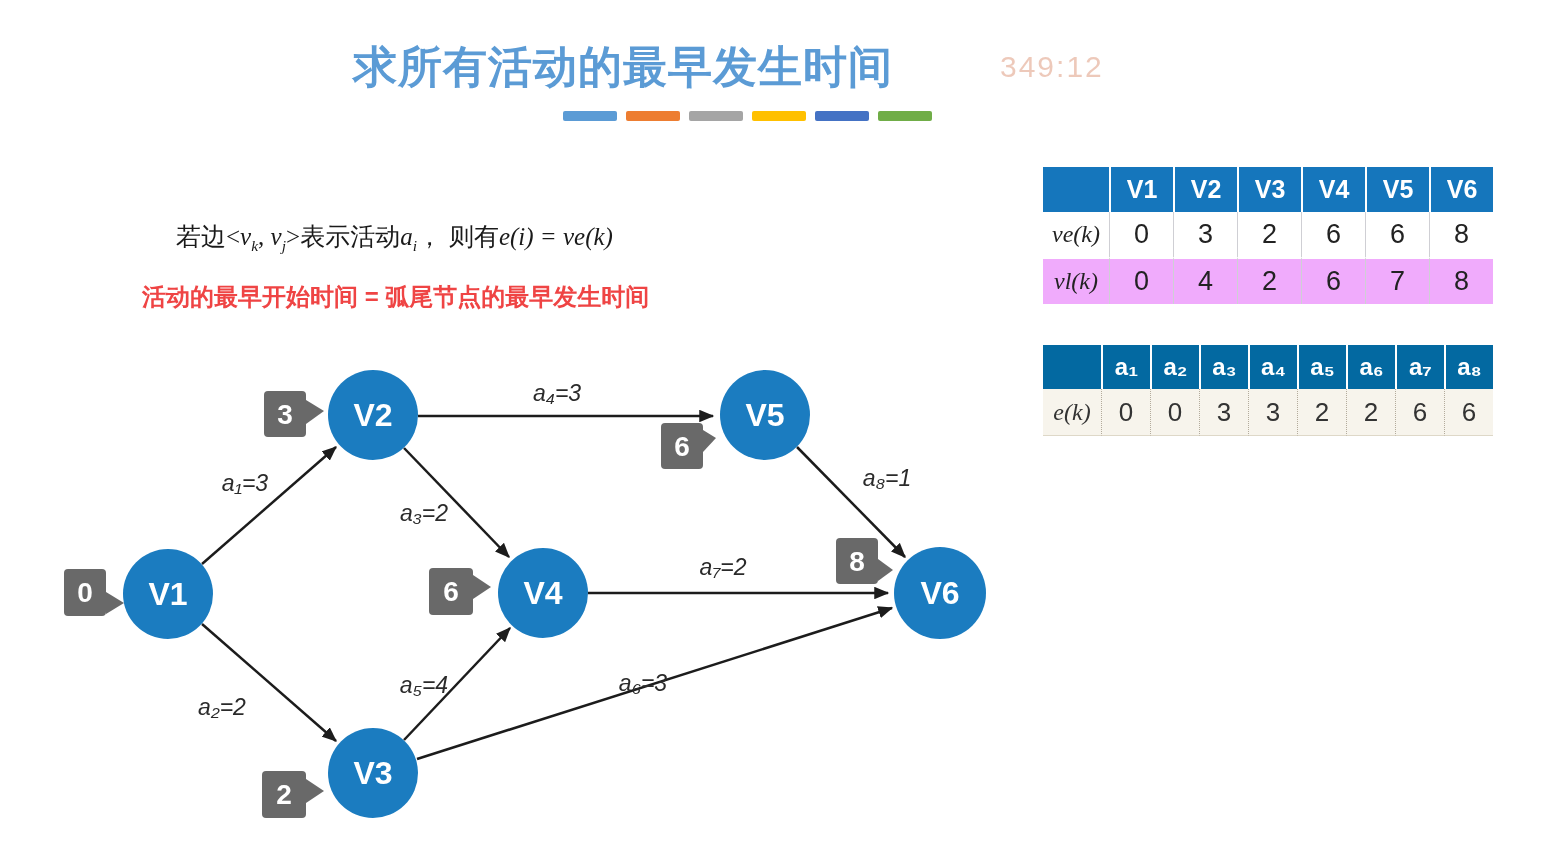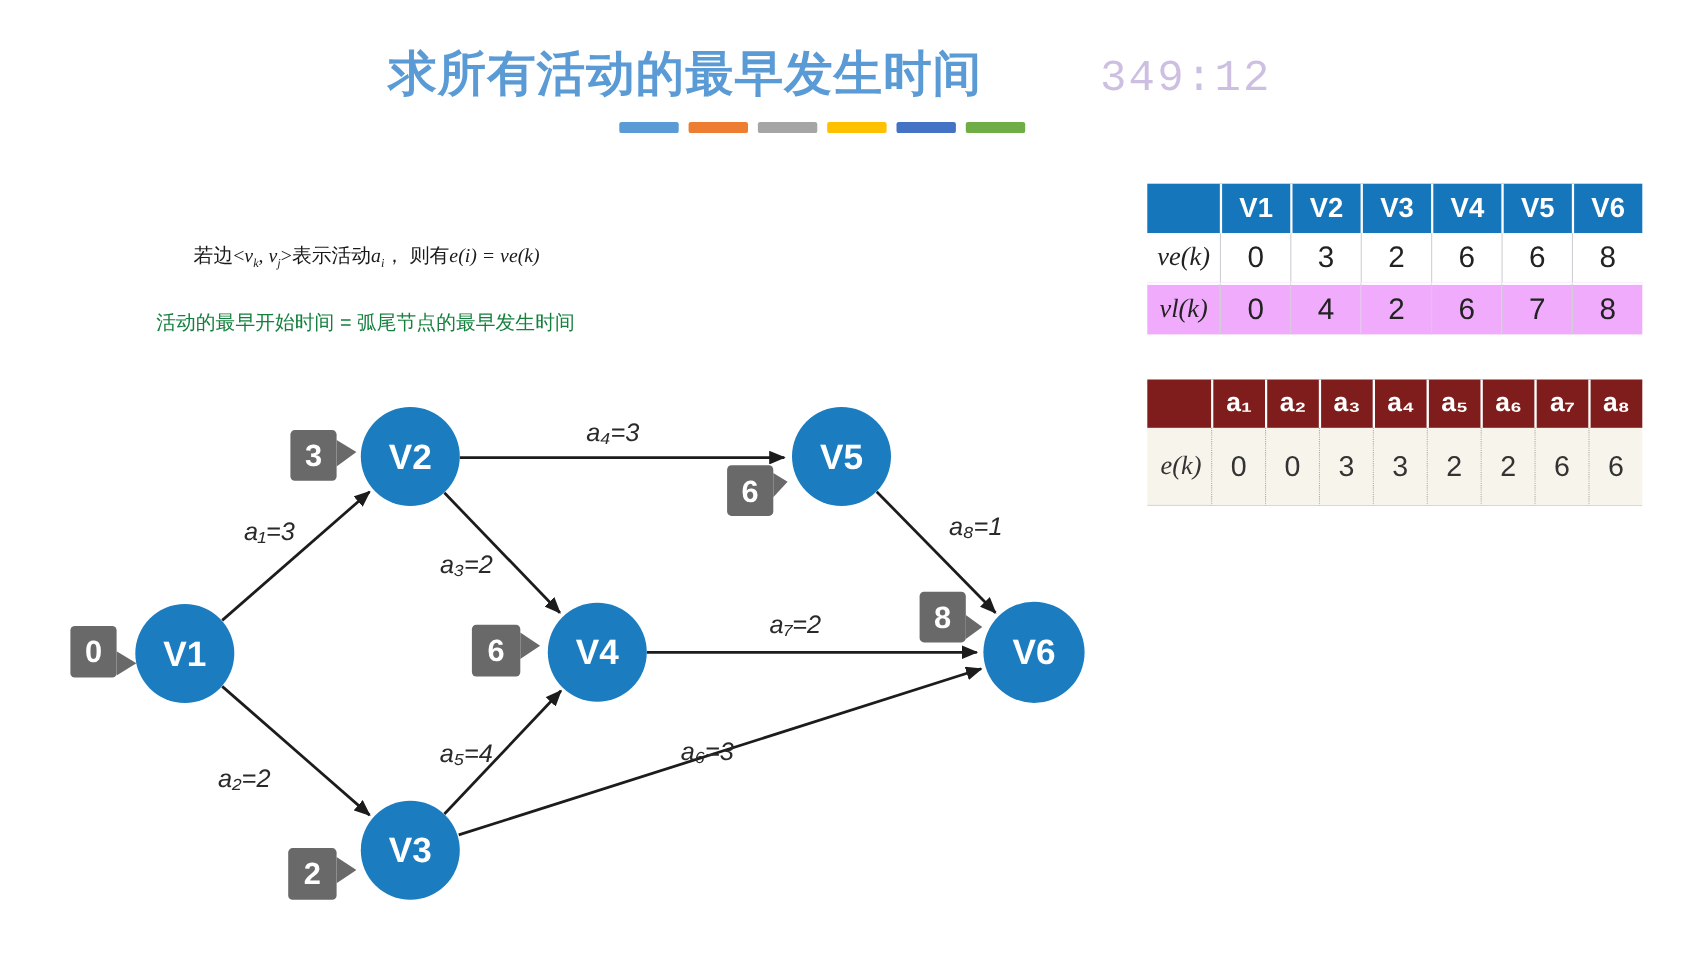--- a/index.html
+++ b/index.html
@@ -6,39 +6,39 @@
   .slide{
     position:relative;width:1549px;height:868px;background:#ffffff;overflow:hidden;
     font-family:"Liberation Sans","DejaVu Sans",sans-serif;
   }
   
   .title{
     position:absolute;top:38px;left:0;width:1246px;text-align:center;
     font-size:44px;font-weight:bold;color:#5b9bd5;letter-spacing:1px;z-index:2;
   }
   .watermark{
-    position:absolute;top:50px;left:1000px;font-size:40px;color:#4c1d95;
-    opacity:.28;z-index:1;letter-spacing:2px;font-family:Liberation Mono, monospace;
+    position:absolute;top:50px;left:1000px;font-size:30px;color:#c2410c;
+    opacity:.28;z-index:1;letter-spacing:2px;
   }
   .bars{
     position:absolute;top:111px;left:563px;display:flex;gap:9px;z-index:2;
   }
   .bars .bar{display:block;width:54px;height:10px;border-radius:2px;}
   
   .heading{
     position:absolute;left:150px;top:168px;font-size:25px;font-weight:bold;color:#1a1a1a;
   }
   .formula{
-    position:absolute;left:176px;top:220px;font-size:18px;color:#1a1a1a;white-space:nowrap;
+    position:absolute;left:176px;top:220px;font-size:25px;color:#1a1a1a;white-space:nowrap;
   }
   .formula .math{font-family:"Liberation Serif","DejaVu Serif",serif;font-style:italic;}
   .formula .mathu{font-family:"Liberation Serif","DejaVu Serif",serif;font-style:normal;}
   .formula sub{font-size:0.62em;font-family:"Liberation Serif","DejaVu Serif",serif;font-style:italic;}
   .red-note{
-    position:absolute;left:142px;top:281px;font-size:18px;font-weight:normal;color:#15803d;white-space:nowrap;
+    position:absolute;left:142px;top:281px;font-size:24px;font-weight:bold;color:#ef4444;white-space:nowrap;
   }
   
   table{border-collapse:separate;border-spacing:0;position:absolute;table-layout:fixed;}
   .t1{left:1043px;top:167px;width:450px;}
   .t1 th{
     background:#1576bc;color:#fff;font-weight:bold;font-size:25px;height:45px;
     border-left:2px solid #fff;padding:0;text-align:center;
   }
   .t1 th:first-child{border-left:none;width:66px;}
   .t1 td{
@@ -47,26 +47,26 @@
     margin-top:17px;
   }
   .t1 td:first-child{border-left:none;}
   .t1 .rowlabel{
     font-family:"Liberation Serif","DejaVu Serif",serif;font-style:italic;font-size:24px;
   }
   .t1 tr.r0 td{background:#ffffff;}
   .t1 tr.r1 td{background:#f0abfc;border-top:2px solid #fff;}
   .t2{left:1043px;top:345px;width:450px;}
   .t2 th{
-    background:#7f1d1d;color:#fff;font-weight:bold;font-size:24px;height:44px;
+    background:#0369a1;color:#fff;font-weight:bold;font-size:24px;height:44px;
     border-left:2px solid #fff;padding:0;text-align:center;
   }
   .t2 th:first-child{border-left:none;width:58px;}
   .t2 td{
-    background:#f7f4ec;font-size:26px;color:#333;height:46px;text-align:center;padding:12px;
+    background:#f7f4ec;font-size:26px;color:#333;height:46px;text-align:center;padding:0;
     border-left:1px dotted #b3ab9c;border-bottom:1px solid #ded8c8;
   }
   .t2 td:first-child{border-left:none;}
   .t2 .rowlabel{
     font-family:"Liberation Serif","DejaVu Serif",serif;font-style:italic;font-size:24px;
   }
   
   .graph{position:absolute;left:0;top:0;width:1549px;height:868px;z-index:1;}
   .edge{stroke:#1c1c1c;stroke-width:2.5;fill:none;}
   .edge-label{

